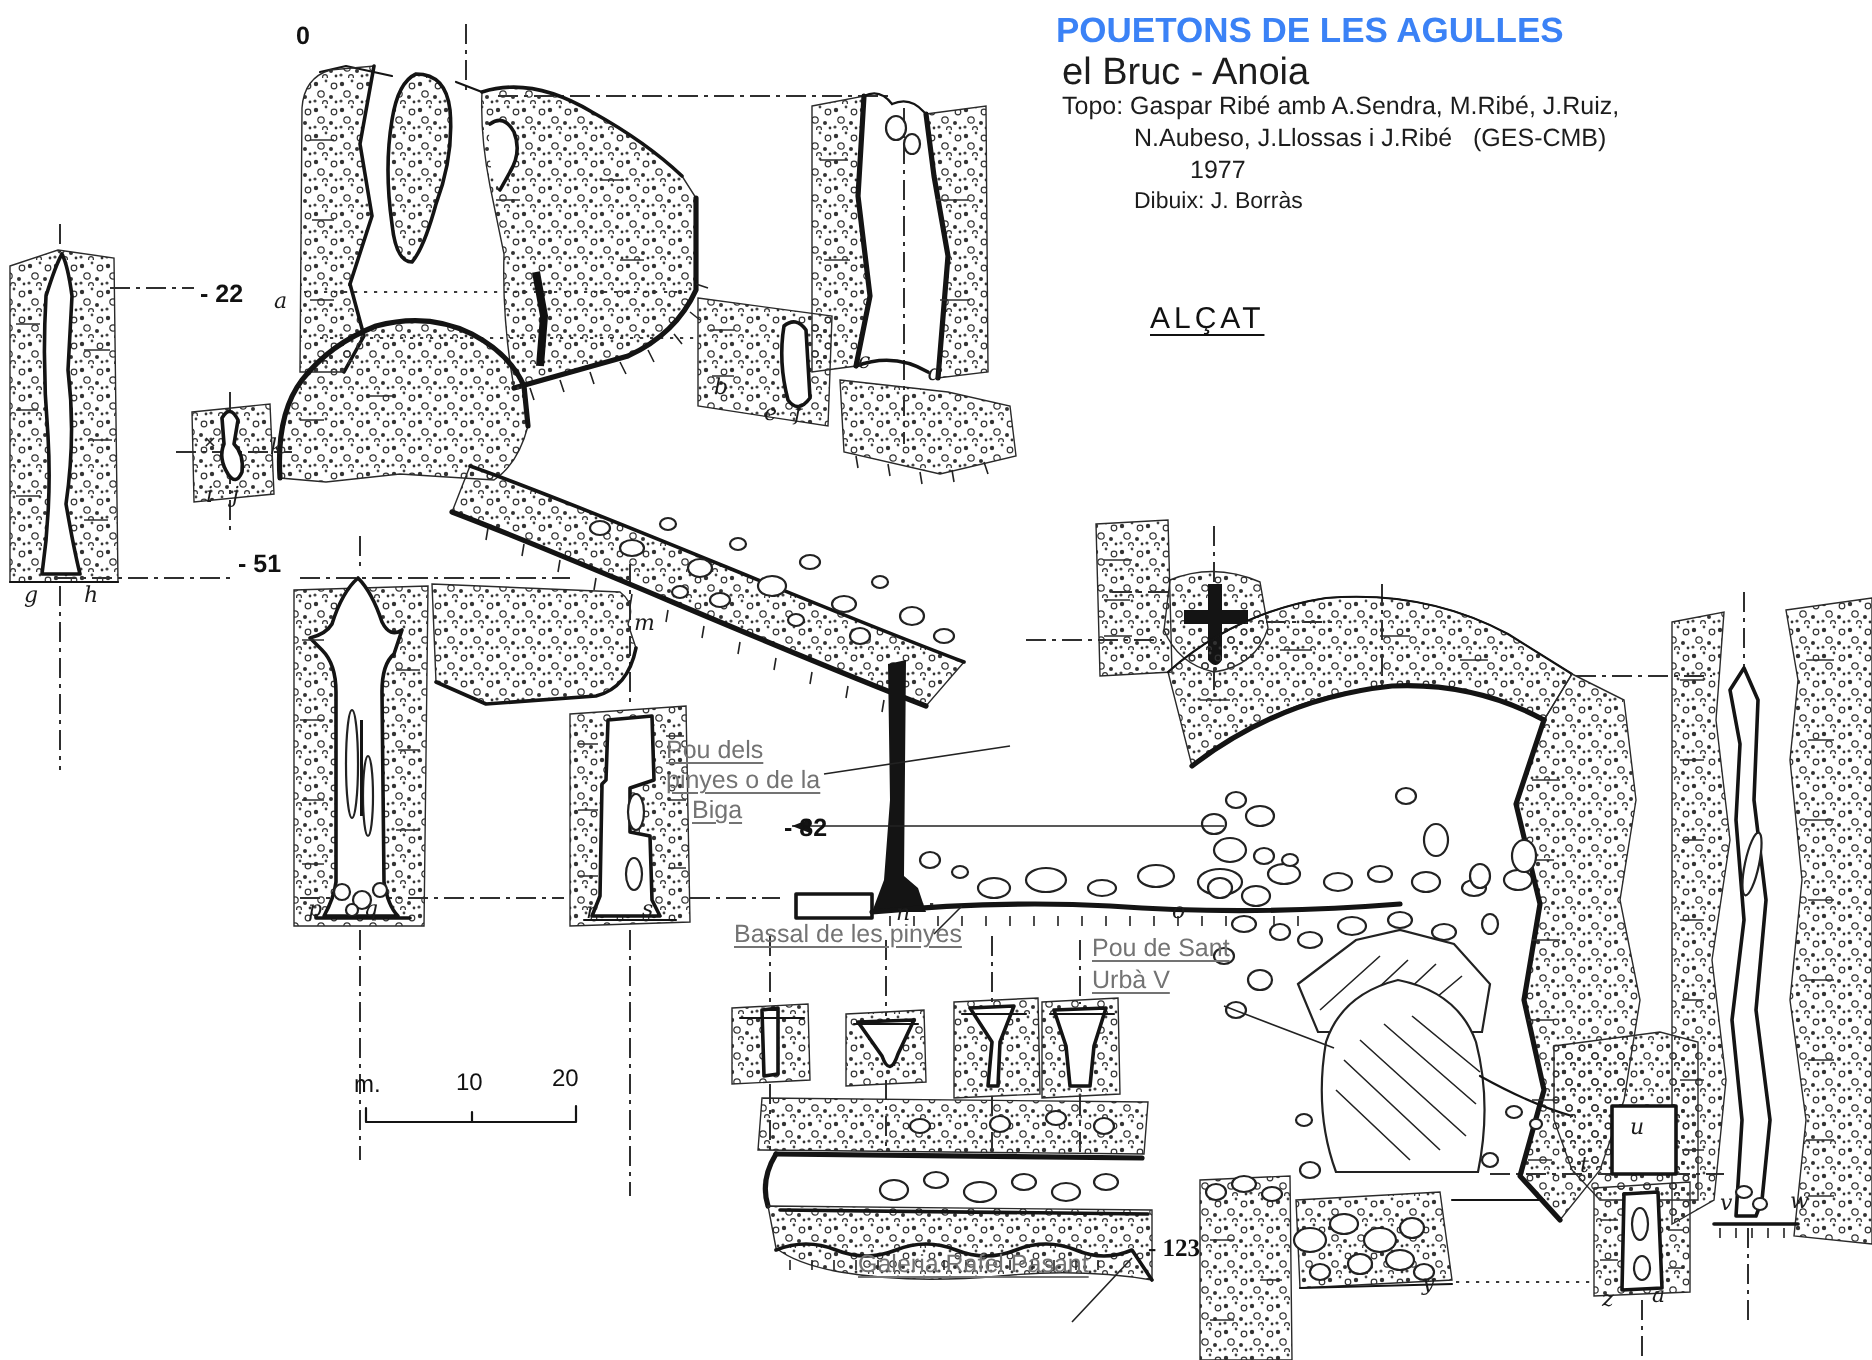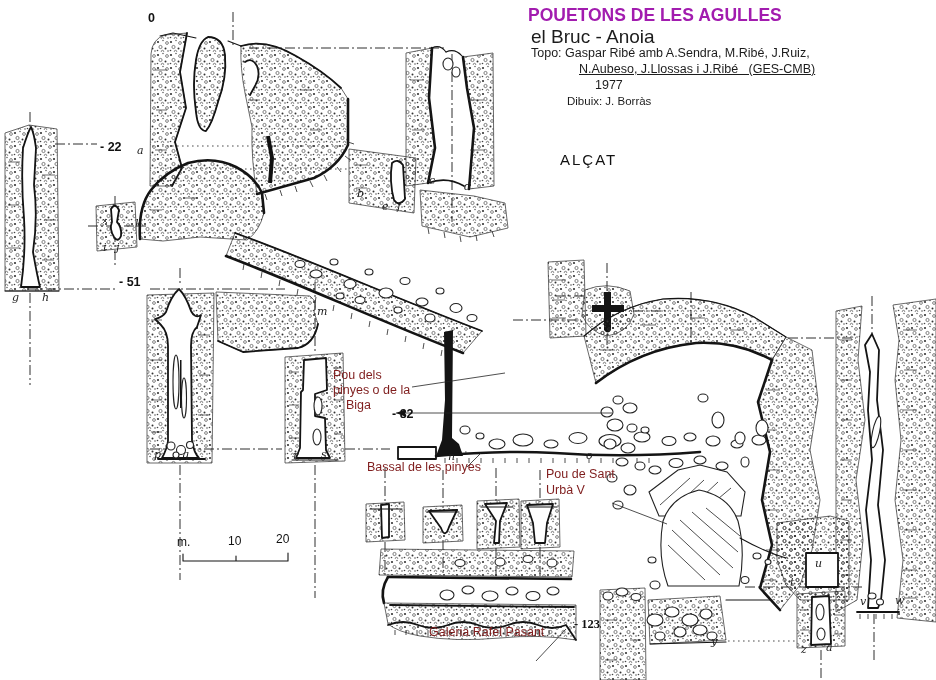--- a/index.html
+++ b/index.html
@@ -15,23 +15,23 @@
   .dot{stroke:#3a3a3a;stroke-width:.9;fill:none;stroke-dasharray:1.6 3.4;}
   .bed{stroke:#2f2f2f;stroke-width:.7;fill:none;}
   .bo{fill:#ffffff;stroke:#222222;stroke-width:1.1;}
   .blk{fill:#141414;stroke:none;}
   .hat{stroke:#222222;stroke-width:.8;fill:none;}
   .lead{stroke:#222222;stroke-width:.8;fill:none;}
   .crack{stroke:#111111;stroke-width:4;fill:none;}
   .lbl{position:absolute;white-space:nowrap;line-height:1.1;}
   .letter{font-family:"DejaVu Serif",serif;font-style:italic;font-size:11px;color:#1c1c1c;}
   .depth{font-size:12.5px;font-weight:bold;color:#111;}
-  .feat{font-size:12.5px;color:#7f1d1d;text-underline-offset:2px;}
-  .view{font-size:15px;letter-spacing:2px;color:#111;text-underline-offset:3px;}
-  .t-title{font-size:17.5px;font-weight:bold;color:#a21caf;}
+  .feat{font-size:12.5px;color:#737373;text-decoration:underline;text-underline-offset:2px;}
+  .view{font-size:15px;letter-spacing:2px;color:#111;text-decoration:underline;text-underline-offset:3px;margin-left:15px;}
+  .t-title{font-size:17.5px;font-weight:bold;color:#3b82f6;}
   .t-sub{font-size:19px;}
   .t-line{font-size:12.5px;}
   .t-small{font-size:11.5px;}
   .scl{font-size:12px;color:#111;}
   .pre{white-space:pre;}
 </style>
 </head>
 <body>
 
 <div id="stage">
@@ -356,21 +356,21 @@
 
     <g>
       <path class="wthin" d="M183,561 L288,561 M183,561 L183,554 M236,561 L236,556 M288,561 L288,553"></path>
     </g>
   </svg>
 
   <div>
     <span class="lbl t-title" style="left:528px;top:6px;">POUETONS DE LES AGULLES</span>
     <span class="lbl t-sub" style="left:531px;top:27px;">el Bruc - Anoia</span>
     <span class="lbl t-line" style="left:531px;top:47px;">Topo: Gaspar Ribé amb A.Sendra, M.Ribé, J.Ruiz,</span>
-    <span class="lbl t-line pre" style="left:579px;top:63px;text-decoration:underline;">N.Aubeso, J.Llossas i J.Ribé   (GES-CMB)</span>
+    <span class="lbl t-line pre" style="left:567px;top:63px;">N.Aubeso, J.Llossas i J.Ribé   (GES-CMB)</span>
     <span class="lbl t-line" style="left:567px;top:79px;margin-left:28px;">1977</span>
     <span class="lbl t-small" style="left:567px;top:95px;">Dibuix: J. Borràs</span>
   </div>
 
   <span class="lbl view" style="left:560px;top:152px;">ALÇAT</span>
 
   <div>
     <span class="lbl depth" style="left:148px;top:12px;">0</span>
     <span class="lbl depth" style="left:100px;top:141px;">- 22</span>
     <span class="lbl depth" style="left:119px;top:276px;">- 51</span>

